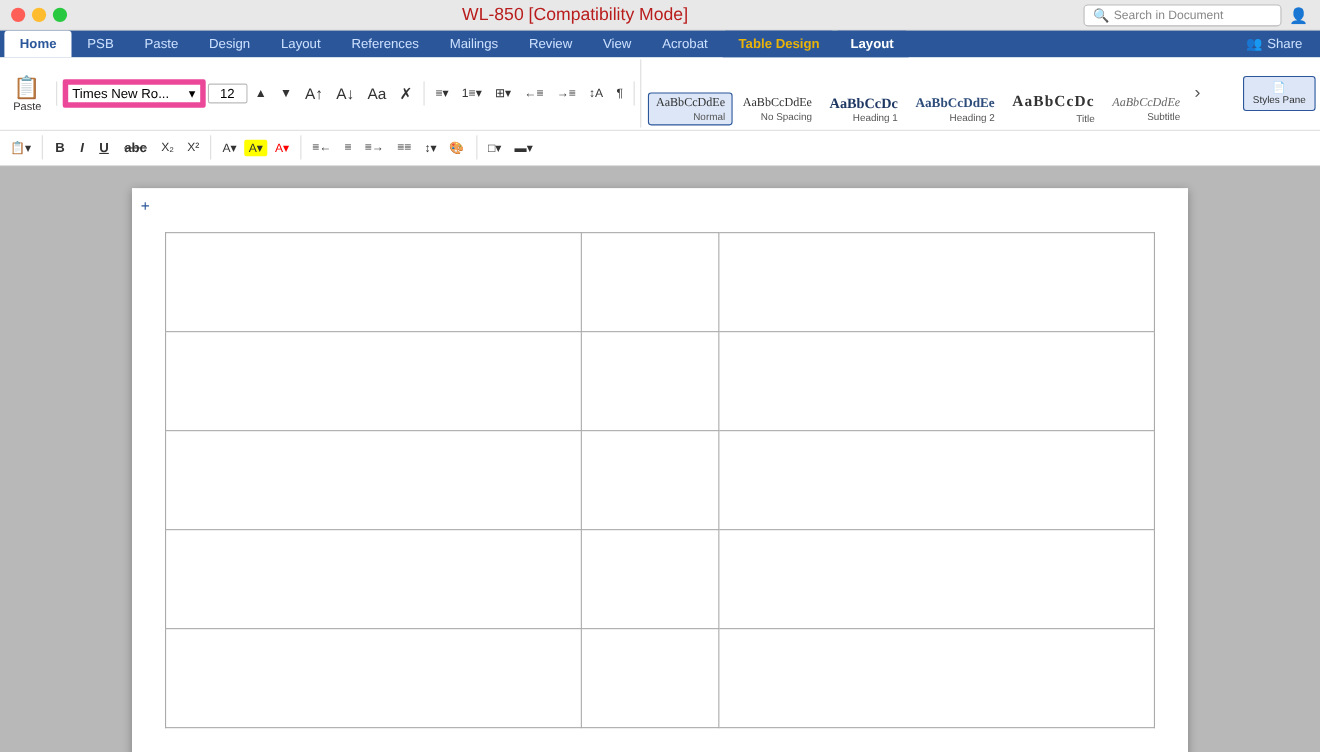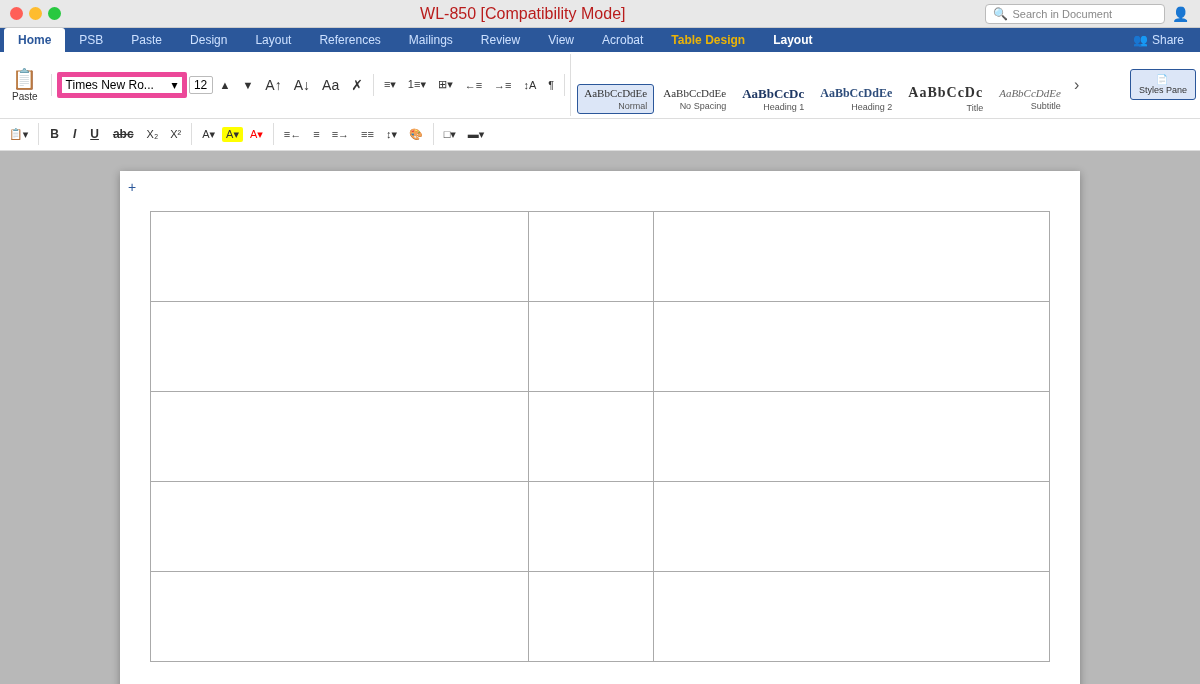--- a/index.html
+++ b/index.html
@@ -124,21 +124,21 @@
       background: #fff;
       cursor: pointer;
       min-width: 130px;
       justify-content: space-between;
     }
     .font-size-box {
       border: 1px solid #bbb;
       border-radius: 2px;
       padding: 1px 4px;
       font-size: 12px;
-      width: 24px;
+      width: 36px;
       text-align: center;
       background: #fff;
     }
 
     
     .styles-gallery {
       display: flex;
       align-items: center;
       gap: 2px;
       border-left: 1px solid #ddd;

